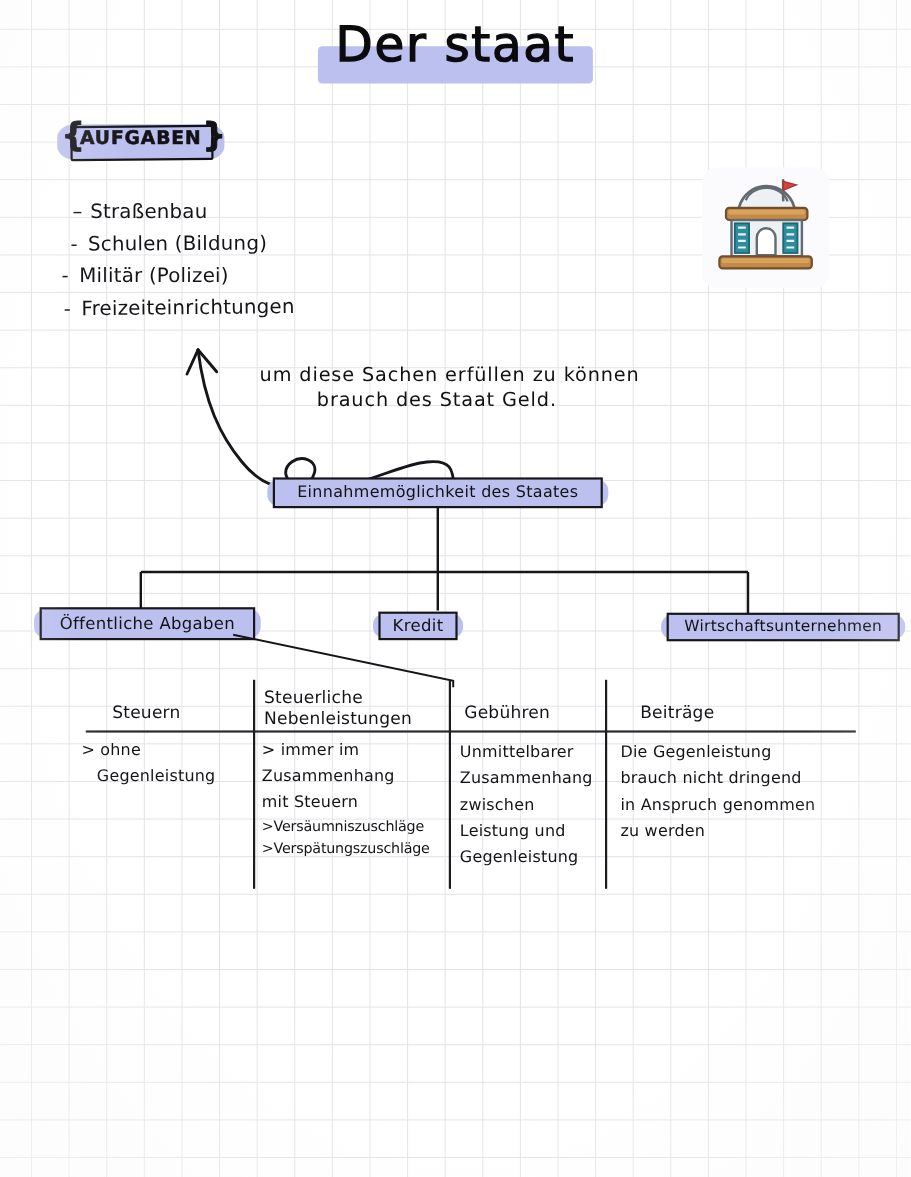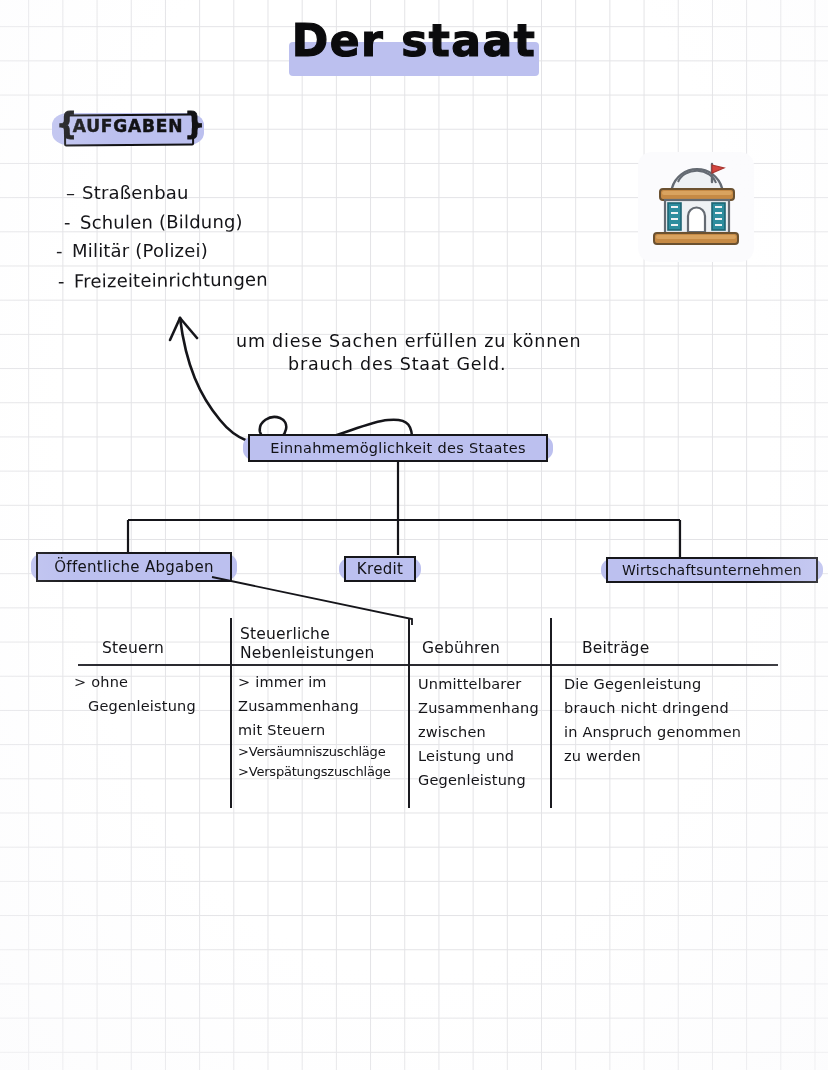--- a/index.html
+++ b/index.html
@@ -41,21 +41,21 @@
 
   
   #title-wrap {
     left: 0; right: 0; top: 12px;
     text-align: center;
   }
   #title {
     display: inline-block;
     position: relative;
     font-family: "DejaVu Sans", sans-serif;
-    font-weight: bold;
+    font-weight: normal;
     font-size: 44px;
     line-height: 54px;
     letter-spacing: 1.5px;
     color: #0b0b0d;
     padding: 2px 16px 4px 16px;
     -webkit-text-stroke: 1.2px #0b0b0d;
     text-transform: lowercase;
   }
   #title::first-letter { text-transform: uppercase; }
   #title-hl {

